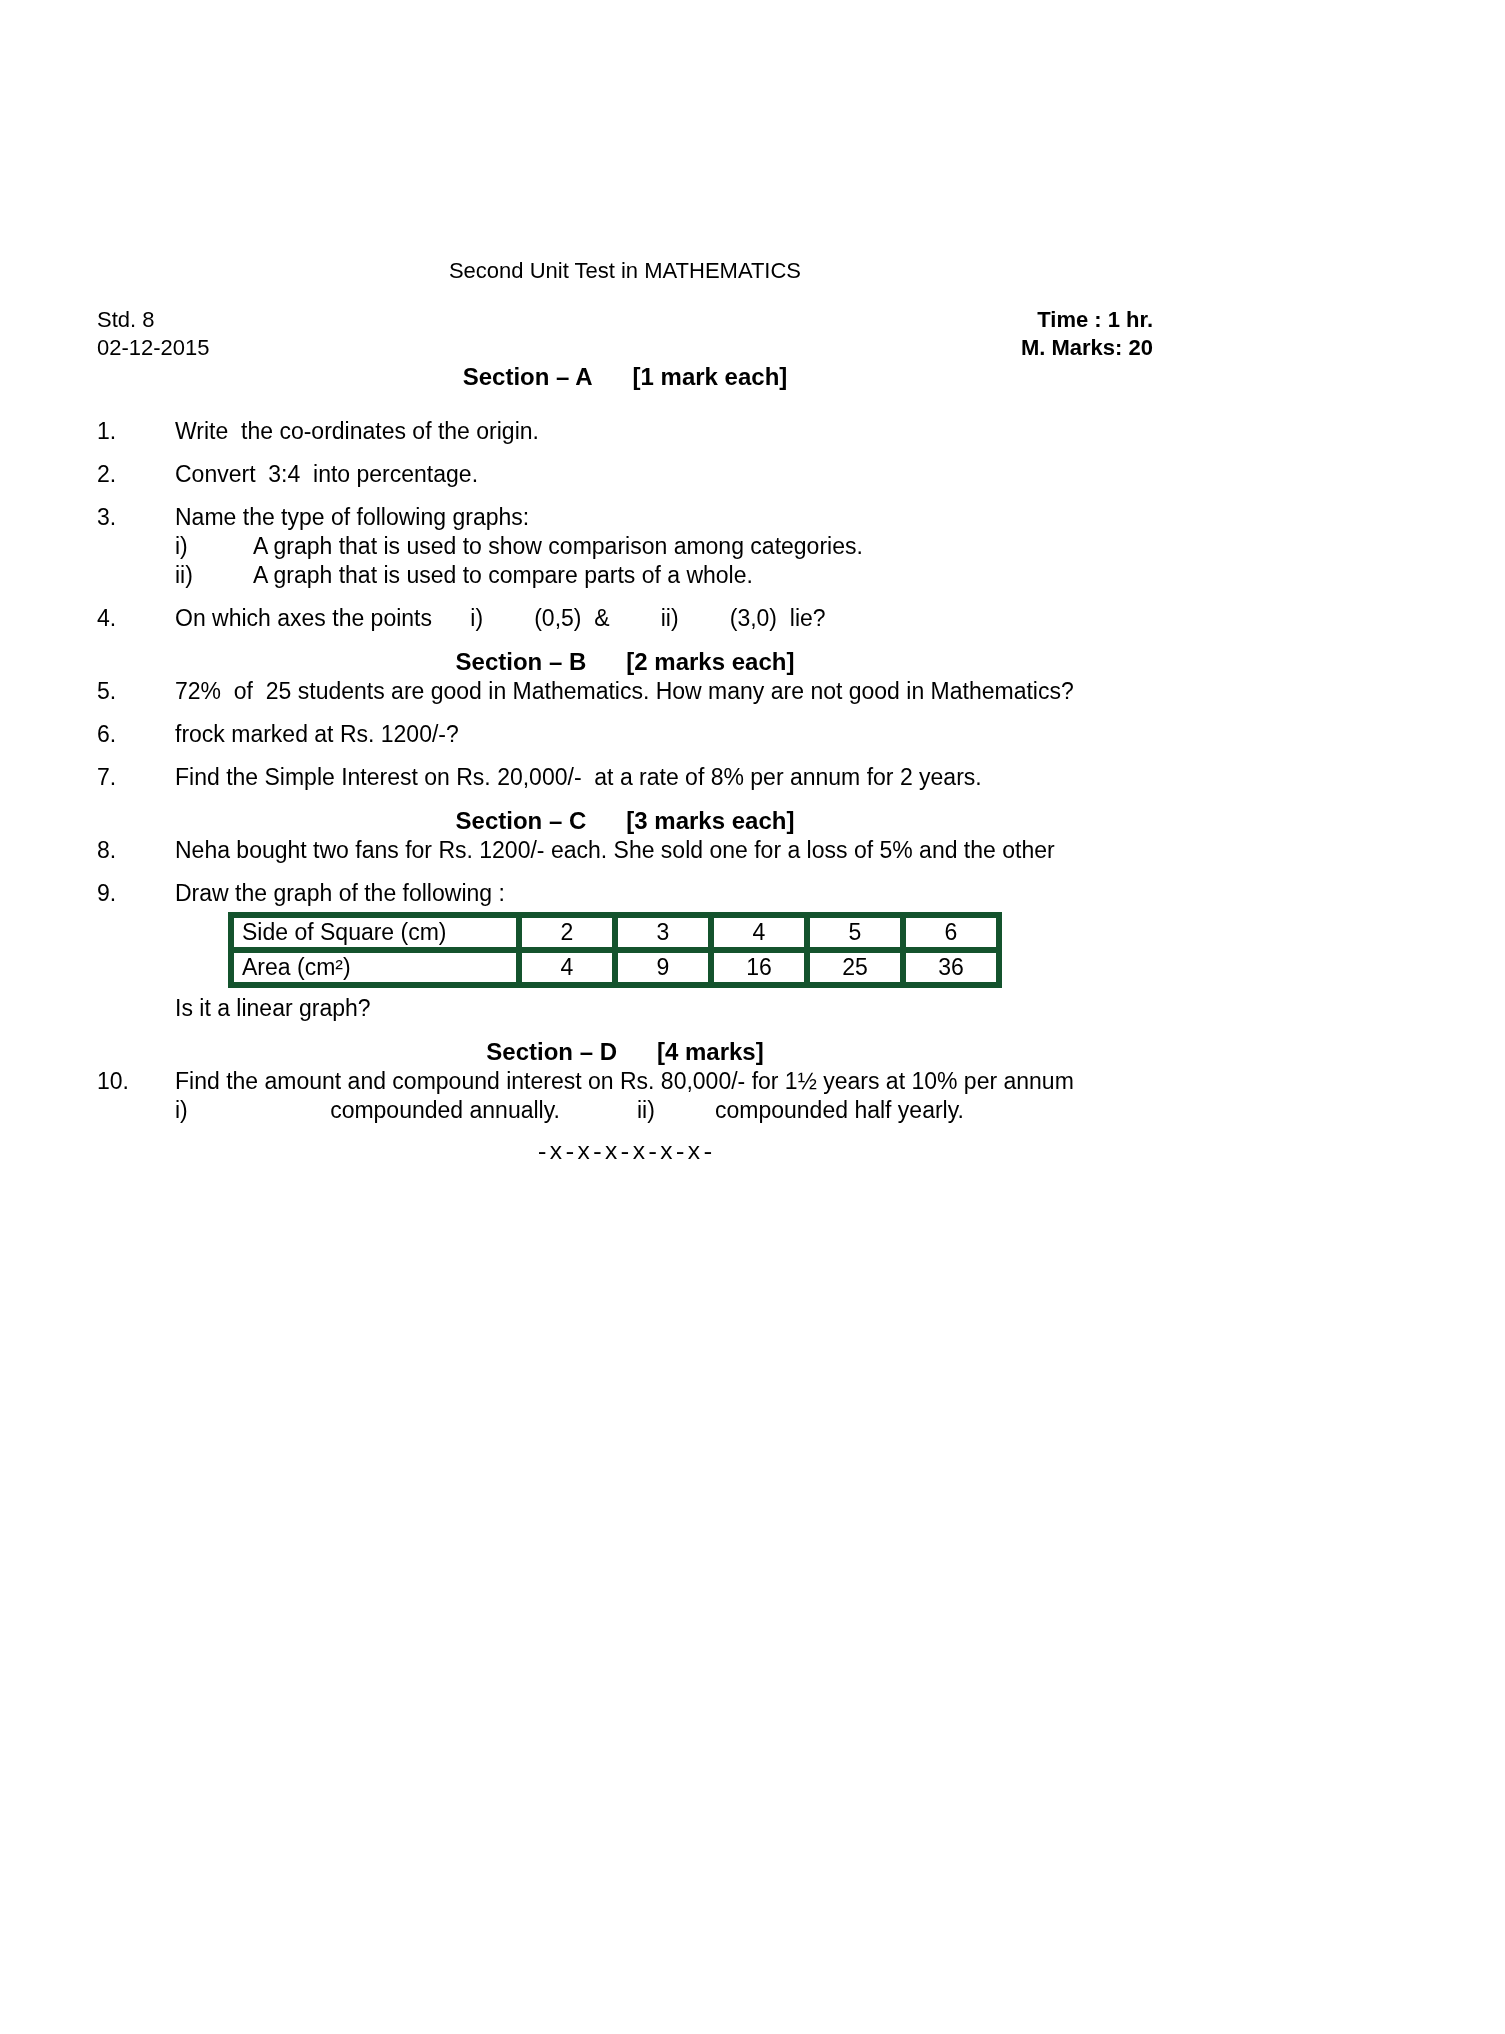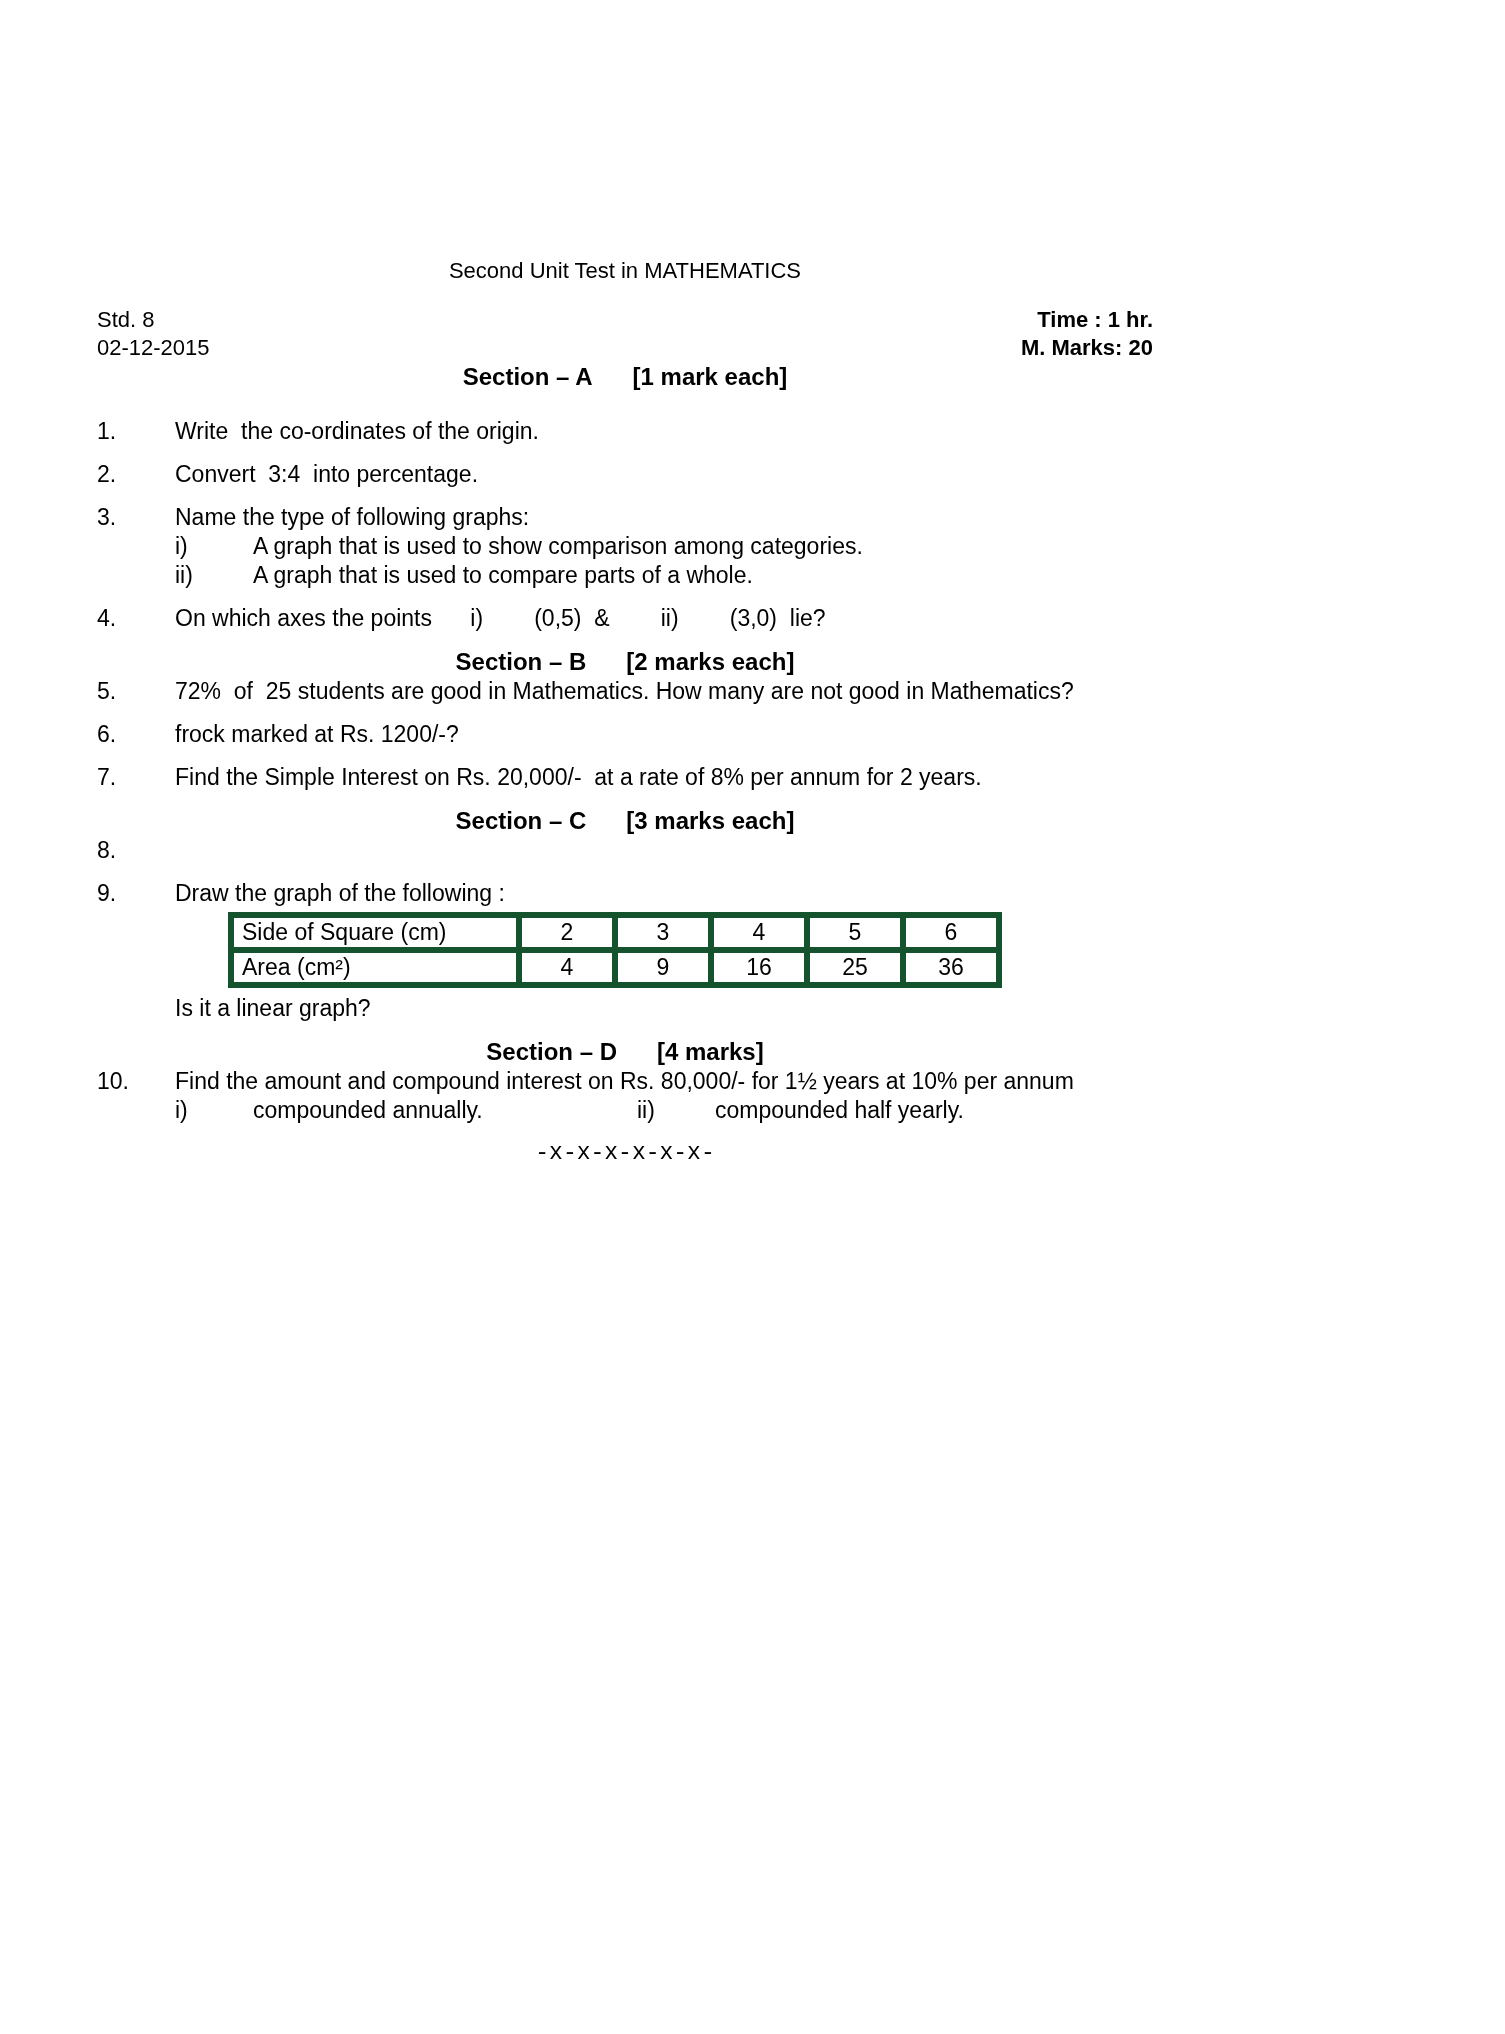--- a/index.html
+++ b/index.html
@@ -40,21 +40,21 @@
     font-size: 23px;
     line-height: 29px;
     margin-bottom: 14px;
   }
   .qno { width: 78px; flex-shrink: 0; }
   .qbody { flex: 1; }
   .qline { white-space: pre-wrap; }
   .sub { display: flex; }
   .sub-label { width: 78px; flex-shrink: 0; }
   .sub-inline { display: flex; }
-  .sub-inline .sub-text-first { width: 384px; flex-shrink: 0; }
+  .sub-inline .sub-text-first { width: 384px; flex-shrink: 0; text-align: center; }
   .qtable {
     border-collapse: collapse;
     margin: 4px 0 6px 53px;
     font-size: 23px;
   }
   .qtable td {
     border: 6px solid #14532d;
     height: 33px;
     text-align: center;
     padding: 0 6px;
@@ -156,20 +156,21 @@
     </div>
   </div>
 
   <div class="section-heading">
     <span>Section – C</span><span class="gap"></span><span>[3 marks each]</span>
   </div>
 
   <div class="question">
     <div class="qno">8.</div>
     <div class="qbody">
+      <div class="qline">Neha bought two fans for Rs. 1200/- each. She sold one for a loss of 5% and the other</div>
     </div>
   </div>
 
   <div class="question">
     <div class="qno">9.</div>
     <div class="qbody">
       <div class="qline">Draw the graph of the following :</div>
       <table class="qtable">
         <tbody>
             <tr>

